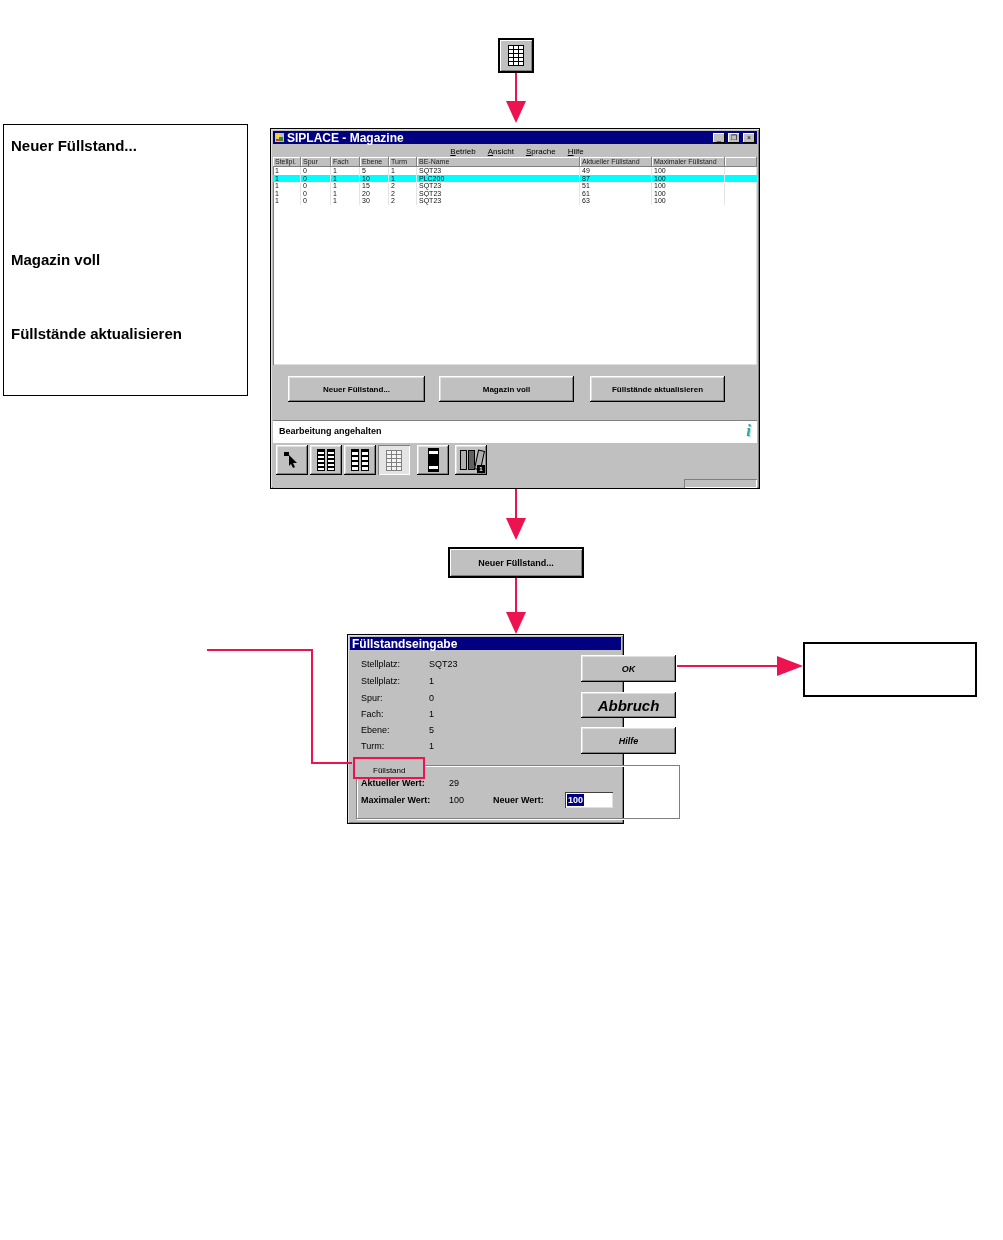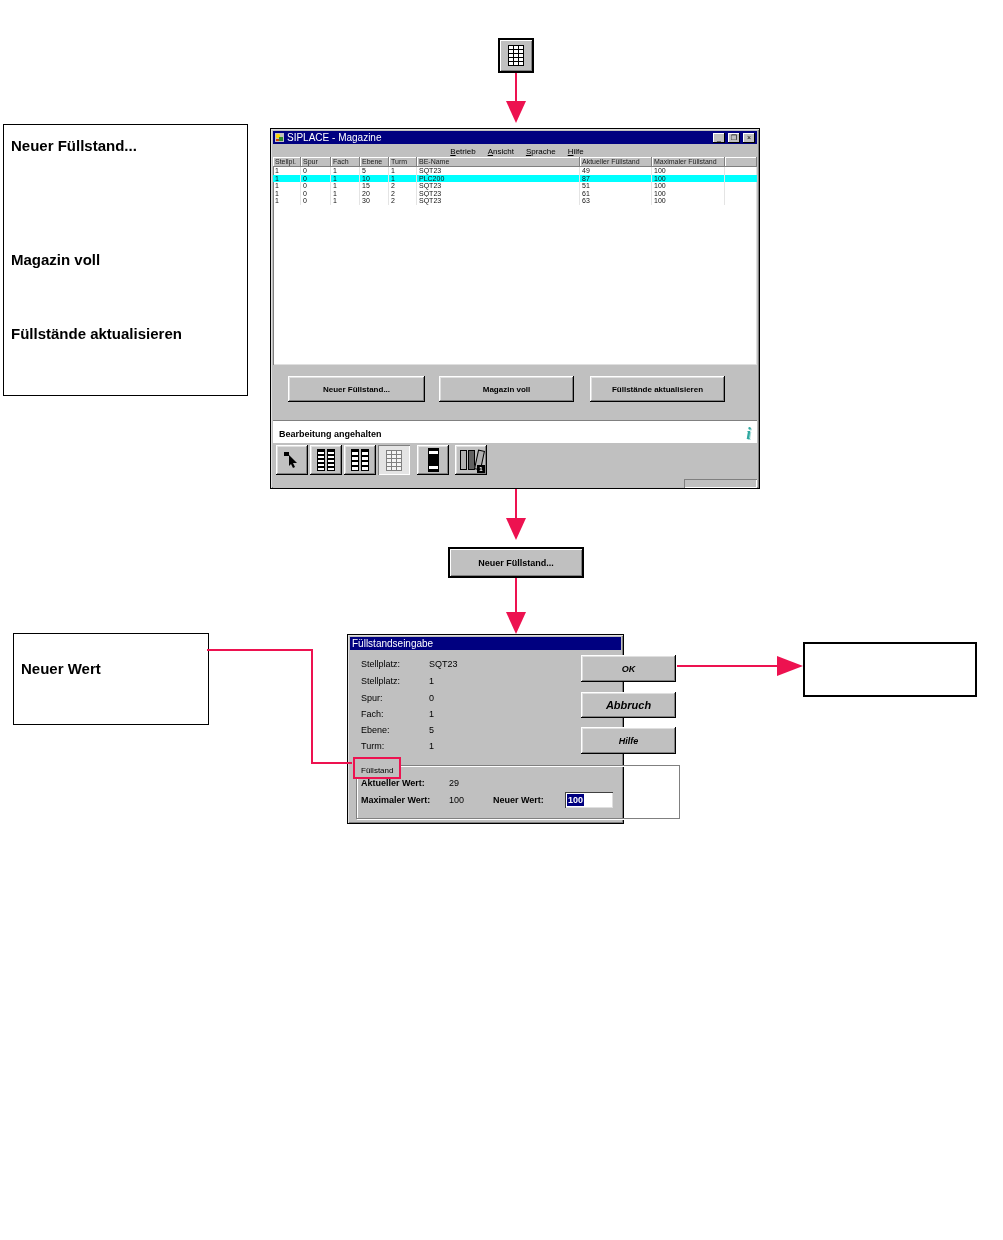--- a/index.html
+++ b/index.html
@@ -12,21 +12,21 @@
   .head-down{position:absolute;width:0;height:0;border-left:10px solid transparent;border-right:10px solid transparent;border-top:22px solid #ED1250;}
   .head-right{position:absolute;width:0;height:0;border-top:10px solid transparent;border-bottom:10px solid transparent;border-left:26px solid #ED1250;}
 
   
   .note-box{position:absolute;background:#fff;border:1.5px solid #000;}
   .note-text{position:absolute;font-weight:bold;font-size:15px;color:#000;white-space:nowrap;}
 
   
   .win{position:absolute;background:#c0c0c0;border:1px solid #000;box-shadow:inset 1px 1px 0 #dfdfdf, inset -1px -1px 0 #808080;}
   .titlebar{position:absolute;left:2px;right:2px;top:2px;height:13px;background:#000080;display:flex;align-items:center;gap:3px;padding:0 2px;box-sizing:border-box;}
-  .title-text{color:#fff;font-weight:normal;font-size:10px;flex:1;white-space:nowrap;overflow:hidden;}
+  .title-text{color:#fff;font-weight:bold;font-size:12px;flex:1;white-space:nowrap;overflow:hidden;}
   .winbtn{width:12px;height:10px;background:#c0c0c0;box-shadow:inset -1px -1px 0 #000, inset 1px 1px 0 #fff;font-size:7px;line-height:9px;text-align:center;color:#000;}
   .raised{background:#c0c0c0;box-shadow:inset -1px -1px 0 #000, inset 1px 1px 0 #fff, inset -2px -2px 0 #808080, inset 2px 2px 0 #dfdfdf;}
   .btn{display:flex;align-items:center;justify-content:center;font-size:8px;font-weight:bold;color:#000;}
   .sunken{box-shadow:inset 1px 1px 0 #808080, inset -1px -1px 0 #fff;}
 
   
   .tablebox{position:absolute;left:2px;right:2px;top:28px;height:208px;background:#fff;box-shadow:inset 1px 1px 0 #808080, inset -1px -1px 0 #dfdfdf;overflow:hidden;}
   .thead{display:flex;height:10px;}
   .th{background:#c0c0c0;box-shadow:inset -1px -1px 0 #808080, inset 1px 1px 0 #fff;font-size:7px;line-height:10px;color:#222;padding-left:2px;box-sizing:border-box;white-space:nowrap;overflow:hidden;}
   .trow{display:flex;height:7.5px;}
@@ -35,30 +35,30 @@
   .c0{width:28px}.c1{width:30px}.c2{width:29px}.c3{width:29px}.c4{width:28px}.c5{width:163px}.c6{width:72px}.c7{width:73px}.cf{flex:1;border-right:none;}
 
   
   .toolbtn{position:absolute;width:32px;height:30px;display:flex;align-items:center;justify-content:center;}
   .tape{width:6px;height:20px;border:1px solid #000;background:repeating-linear-gradient(#000 0 2px,#fff 2px 4px);}
   .tape2{width:6px;height:20px;border:1px solid #000;background:repeating-linear-gradient(#000 0 2px,#fff 2px 5px);}
   .stickbar{width:9px;height:22px;border:1px solid #000;background:linear-gradient(#000 0 2px,#fff 2px 5px,#000 5px 17px,#fff 17px 20px,#000 20px 22px);}
   .book{display:inline-block;width:5px;height:18px;border:1px solid #000;background:#b0b0b0;}
   .badge1{position:absolute;right:2px;bottom:2px;width:8px;height:8px;background:#000;color:#fff;font-size:6px;line-height:8px;text-align:center;font-weight:bold;}
 
-  .statusbar{position:absolute;left:2px;right:2px;top:291px;height:22px;background:#fff;box-shadow:inset 0 1px 0 #808080;display:flex;align-items:center;padding:14px 6px;box-sizing:border-box;}
+  .statusbar{position:absolute;left:2px;right:2px;top:291px;height:22px;background:#fff;box-shadow:inset 0 1px 0 #808080;display:flex;align-items:center;padding:8px 6px;box-sizing:border-box;}
   .status-text{font-size:9px;font-weight:bold;color:#000;flex:1;}
   .info-i{font-family:"Liberation Serif",serif;font-style:italic;font-weight:bold;font-size:17px;color:#2FA8A0;text-shadow:1px 1px 0 #a8ddd9;}
 
   
   .dlg-label{position:absolute;font-size:9px;color:#000;white-space:nowrap;}
   .dlg-value{position:absolute;font-size:9px;color:#000;white-space:nowrap;}
   .dlg-btn{position:absolute;width:95px;height:27px;font-style:italic;}
   .groupbox{position:absolute;left:8px;top:130px;width:322px;height:52px;border:1px solid #808080;box-shadow:inset 1px 1px 0 #fff,1px 1px 0 #fff;}
-  .group-label-wrap{position:absolute;left:5px;top:122px;border:2px solid #ED1250;background:#c0c0c0;padding:0 6px;}
+  .group-label-wrap{position:absolute;left:5px;top:122px;border:2px solid #ED1250;background:#c0c0c0;padding:0 18px;}
   .group-label{font-size:8px;color:#000;white-space:nowrap;}
   .value-input{position:absolute;width:48px;height:16px;background:#fff;box-shadow:inset 1px 1px 0 #404040, inset -1px -1px 0 #dfdfdf;display:flex;align-items:center;padding-left:2px;box-sizing:border-box;}
   .sel-text{background:#000080;color:#fff;font-size:9px;font-weight:bold;padding:0 1px;line-height:12px;}
 </style>
 </head>
 <body>
 
 <div class="canvas">
 
   <div class="abs" style="left:498px;top:22px;width:36px;height:35px;border:2px solid #000;background:#c0c0c0;box-shadow:inset 1px 1px 0 #fff, inset -1px -1px 0 #808080;display:flex;align-items:center;justify-content:center;box-sizing:border-box;">
@@ -234,42 +234,39 @@
     <div class="dlg-label" style="left:13px;top:58px;">Spur:</div>
     <div class="dlg-value" style="left:81px;top:58px;">0</div>
     <div class="dlg-label" style="left:13px;top:74px;">Fach:</div>
     <div class="dlg-value" style="left:81px;top:74px;">1</div>
     <div class="dlg-label" style="left:13px;top:90px;">Ebene:</div>
     <div class="dlg-value" style="left:81px;top:90px;">5</div>
     <div class="dlg-label" style="left:13px;top:106px;">Turm:</div>
     <div class="dlg-value" style="left:81px;top:106px;">1</div>
 
     <div class="dlg-btn raised btn" style="left:233px;top:20px;font-size:9px;">OK</div>
-    <div class="dlg-btn raised btn" style="left:233px;top:57px;height:26px;font-size:11px;">Abbruch</div>
+    <div class="dlg-btn raised btn" style="left:233px;top:57px;height:26px;font-size:15px;">Abbruch</div>
     <div class="dlg-btn raised btn" style="left:233px;top:92px;font-size:9px;">Hilfe</div>
 
     <div class="groupbox"></div>
     <div class="group-label-wrap">
       <span class="group-label">Füllstand</span>
     </div>
 
     <div class="dlg-label" style="left:13px;top:143px;font-weight:bold;">Aktueller Wert:</div>
     <div class="dlg-value" style="left:101px;top:143px;">29</div>
     <div class="dlg-label" style="left:13px;top:160px;font-weight:bold;">Maximaler Wert:</div>
     <div class="dlg-value" style="left:101px;top:160px;">100</div>
     <div class="dlg-label" style="left:137px;top:160px;font-weight:bold;padding-left:8px;">Neuer Wert:</div>
 
     <div class="value-input" style="left:217px;top:157px;">
       <span class="sel-text">100</span>
     </div>
   </div>
 
-  <div class="note-box" style="left:13px;top:617px;width:194px;height:90px;">
-    <div class="note-text" style="left:7px;top:26px;">Neuer Wert</div>
-  </div>
   <div class="hline" style="left:207px;top:633px;width:106px;"></div>
   <div class="vline" style="left:311px;top:633px;height:115px;"></div>
   <div class="hline" style="left:311px;top:746px;width:41px;"></div>
 
   <div class="hline" style="left:677px;top:649px;width:101px;"></div>
   <div class="head-right" style="left:777px;top:640px;"></div>
   <div class="note-box" style="left:803px;top:626px;width:170px;height:51px;border-width:2px;"></div>
 
 </div>
 

